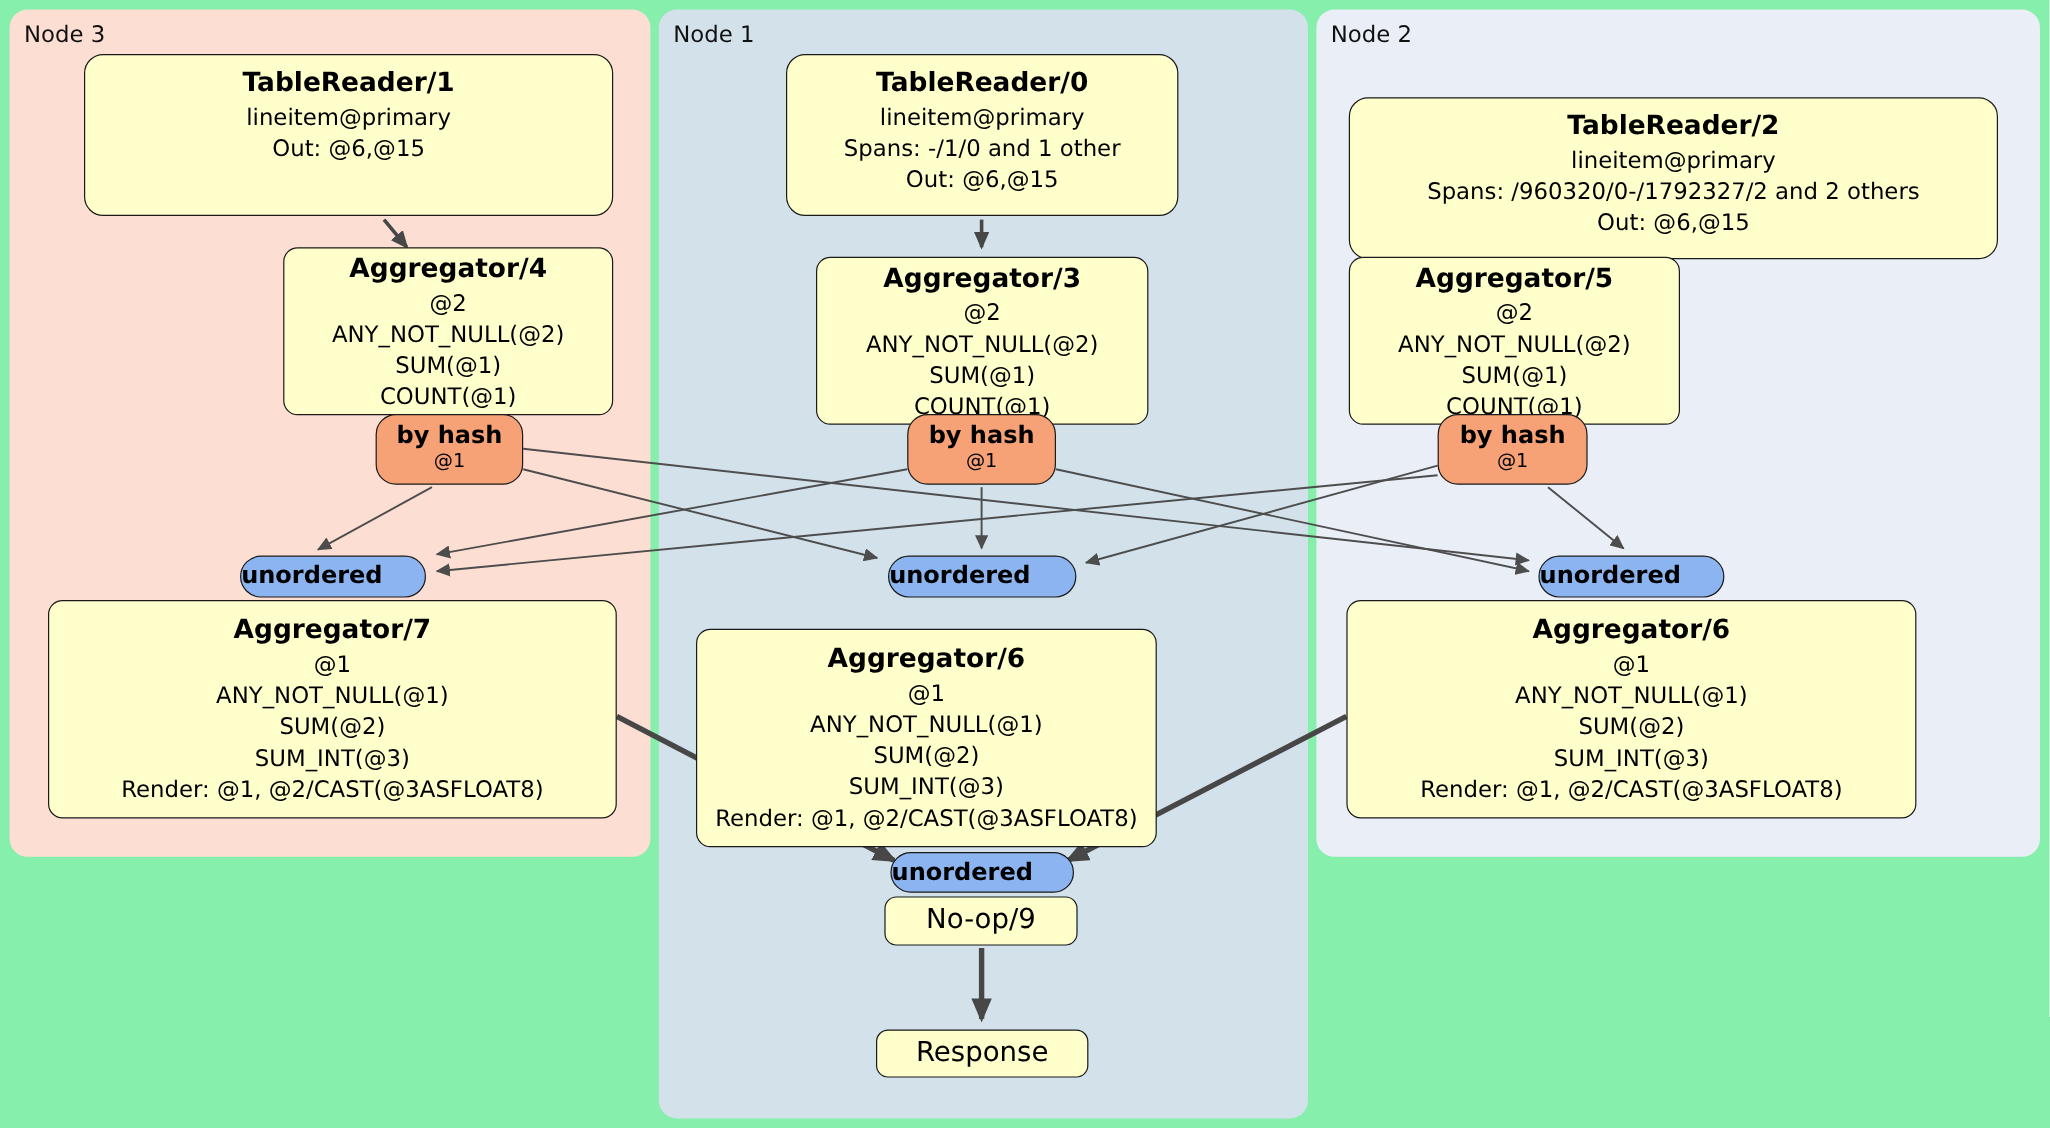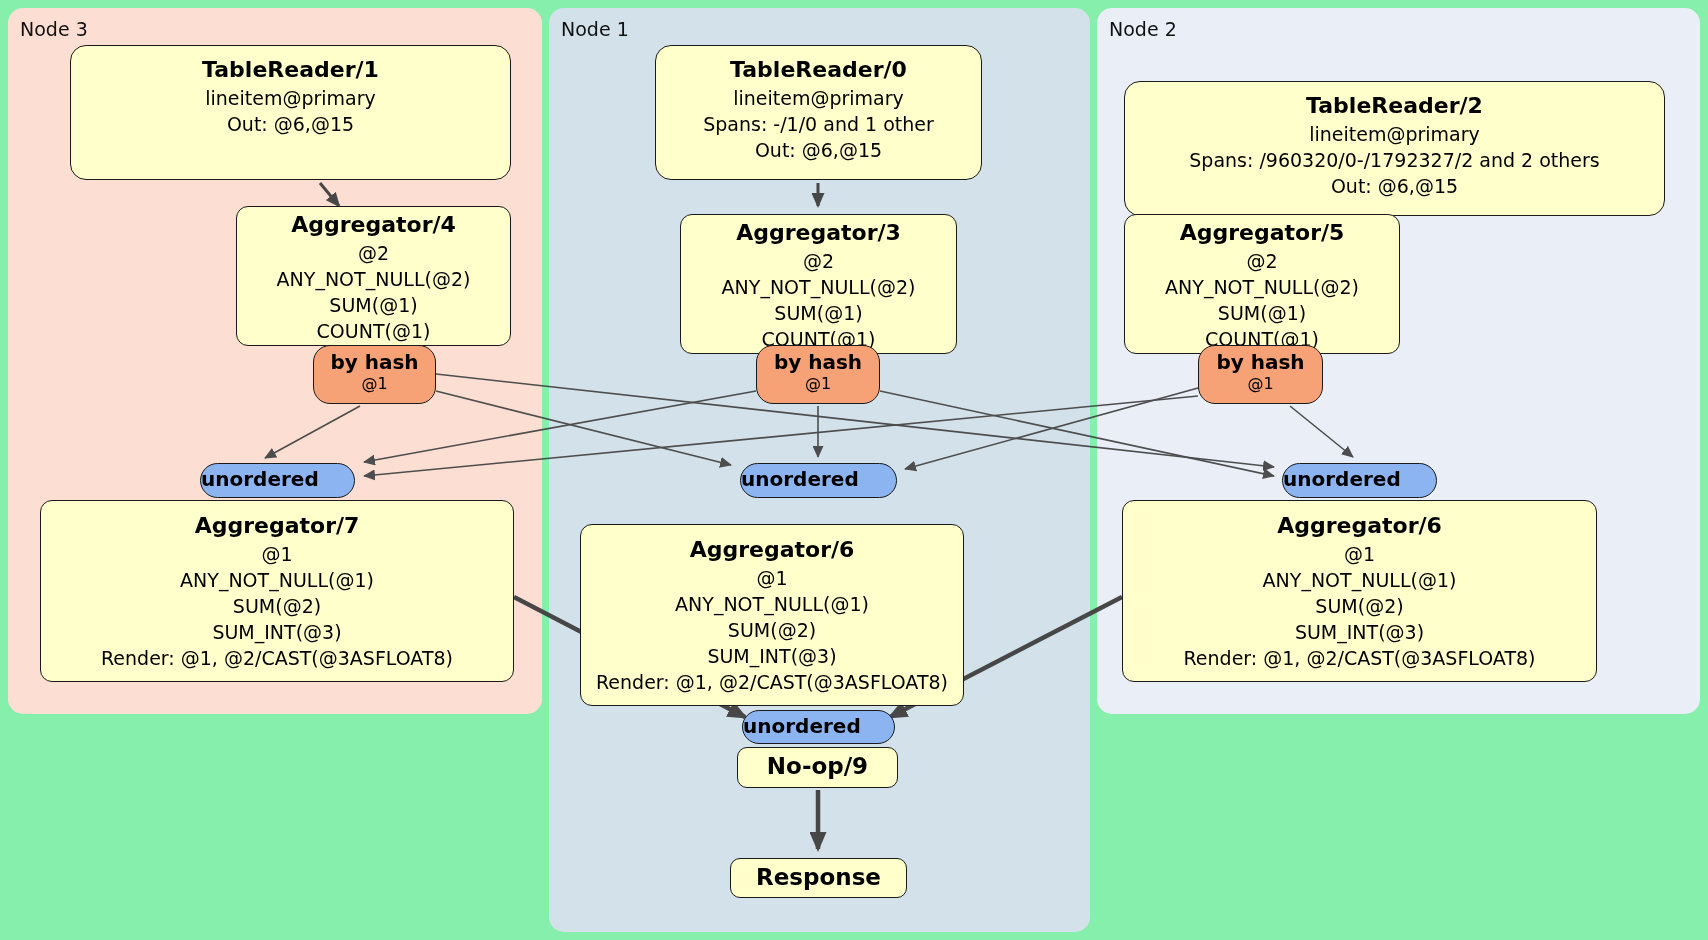--- a/index.html
+++ b/index.html
@@ -20,21 +20,21 @@
   }
   .pbox .box-title{font-size:22px;font-weight:bold;line-height:30px;}
   .pbox .box-line{font-size:19px;line-height:26px;white-space:nowrap;}
   .tr{padding-top:9px;border-radius:16px;}
   .agg2{padding-top:3px;}
   .agg3{padding-top:10px;}
   .minibox{
     position:absolute;z-index:4;background:var(--node-fill);
     border:1.5px solid #1a1a1a;border-radius:10px;text-align:center;box-sizing:border-box;
   }
-  .minibox .box-title{font-size:23px;font-weight:bold;line-height:36px;}
+  .minibox .box-title{font-size:23px;font-weight:normal;line-height:36px;}
   .router{
     position:absolute;z-index:4;background:var(--router-fill);
     border:1.5px solid #1a1a1a;border-radius:17px;text-align:center;box-sizing:border-box;
     padding-top:4px;
   }
   .router .router-label{font-size:20px;font-weight:bold;line-height:24px;}
   .router .router-detail{font-size:16px;line-height:20px;}
   .sync{
     position:absolute;z-index:5;background:var(--sync-fill);
     border:1.5px solid #1a1a1a;border-radius:18px;box-sizing:border-box;

